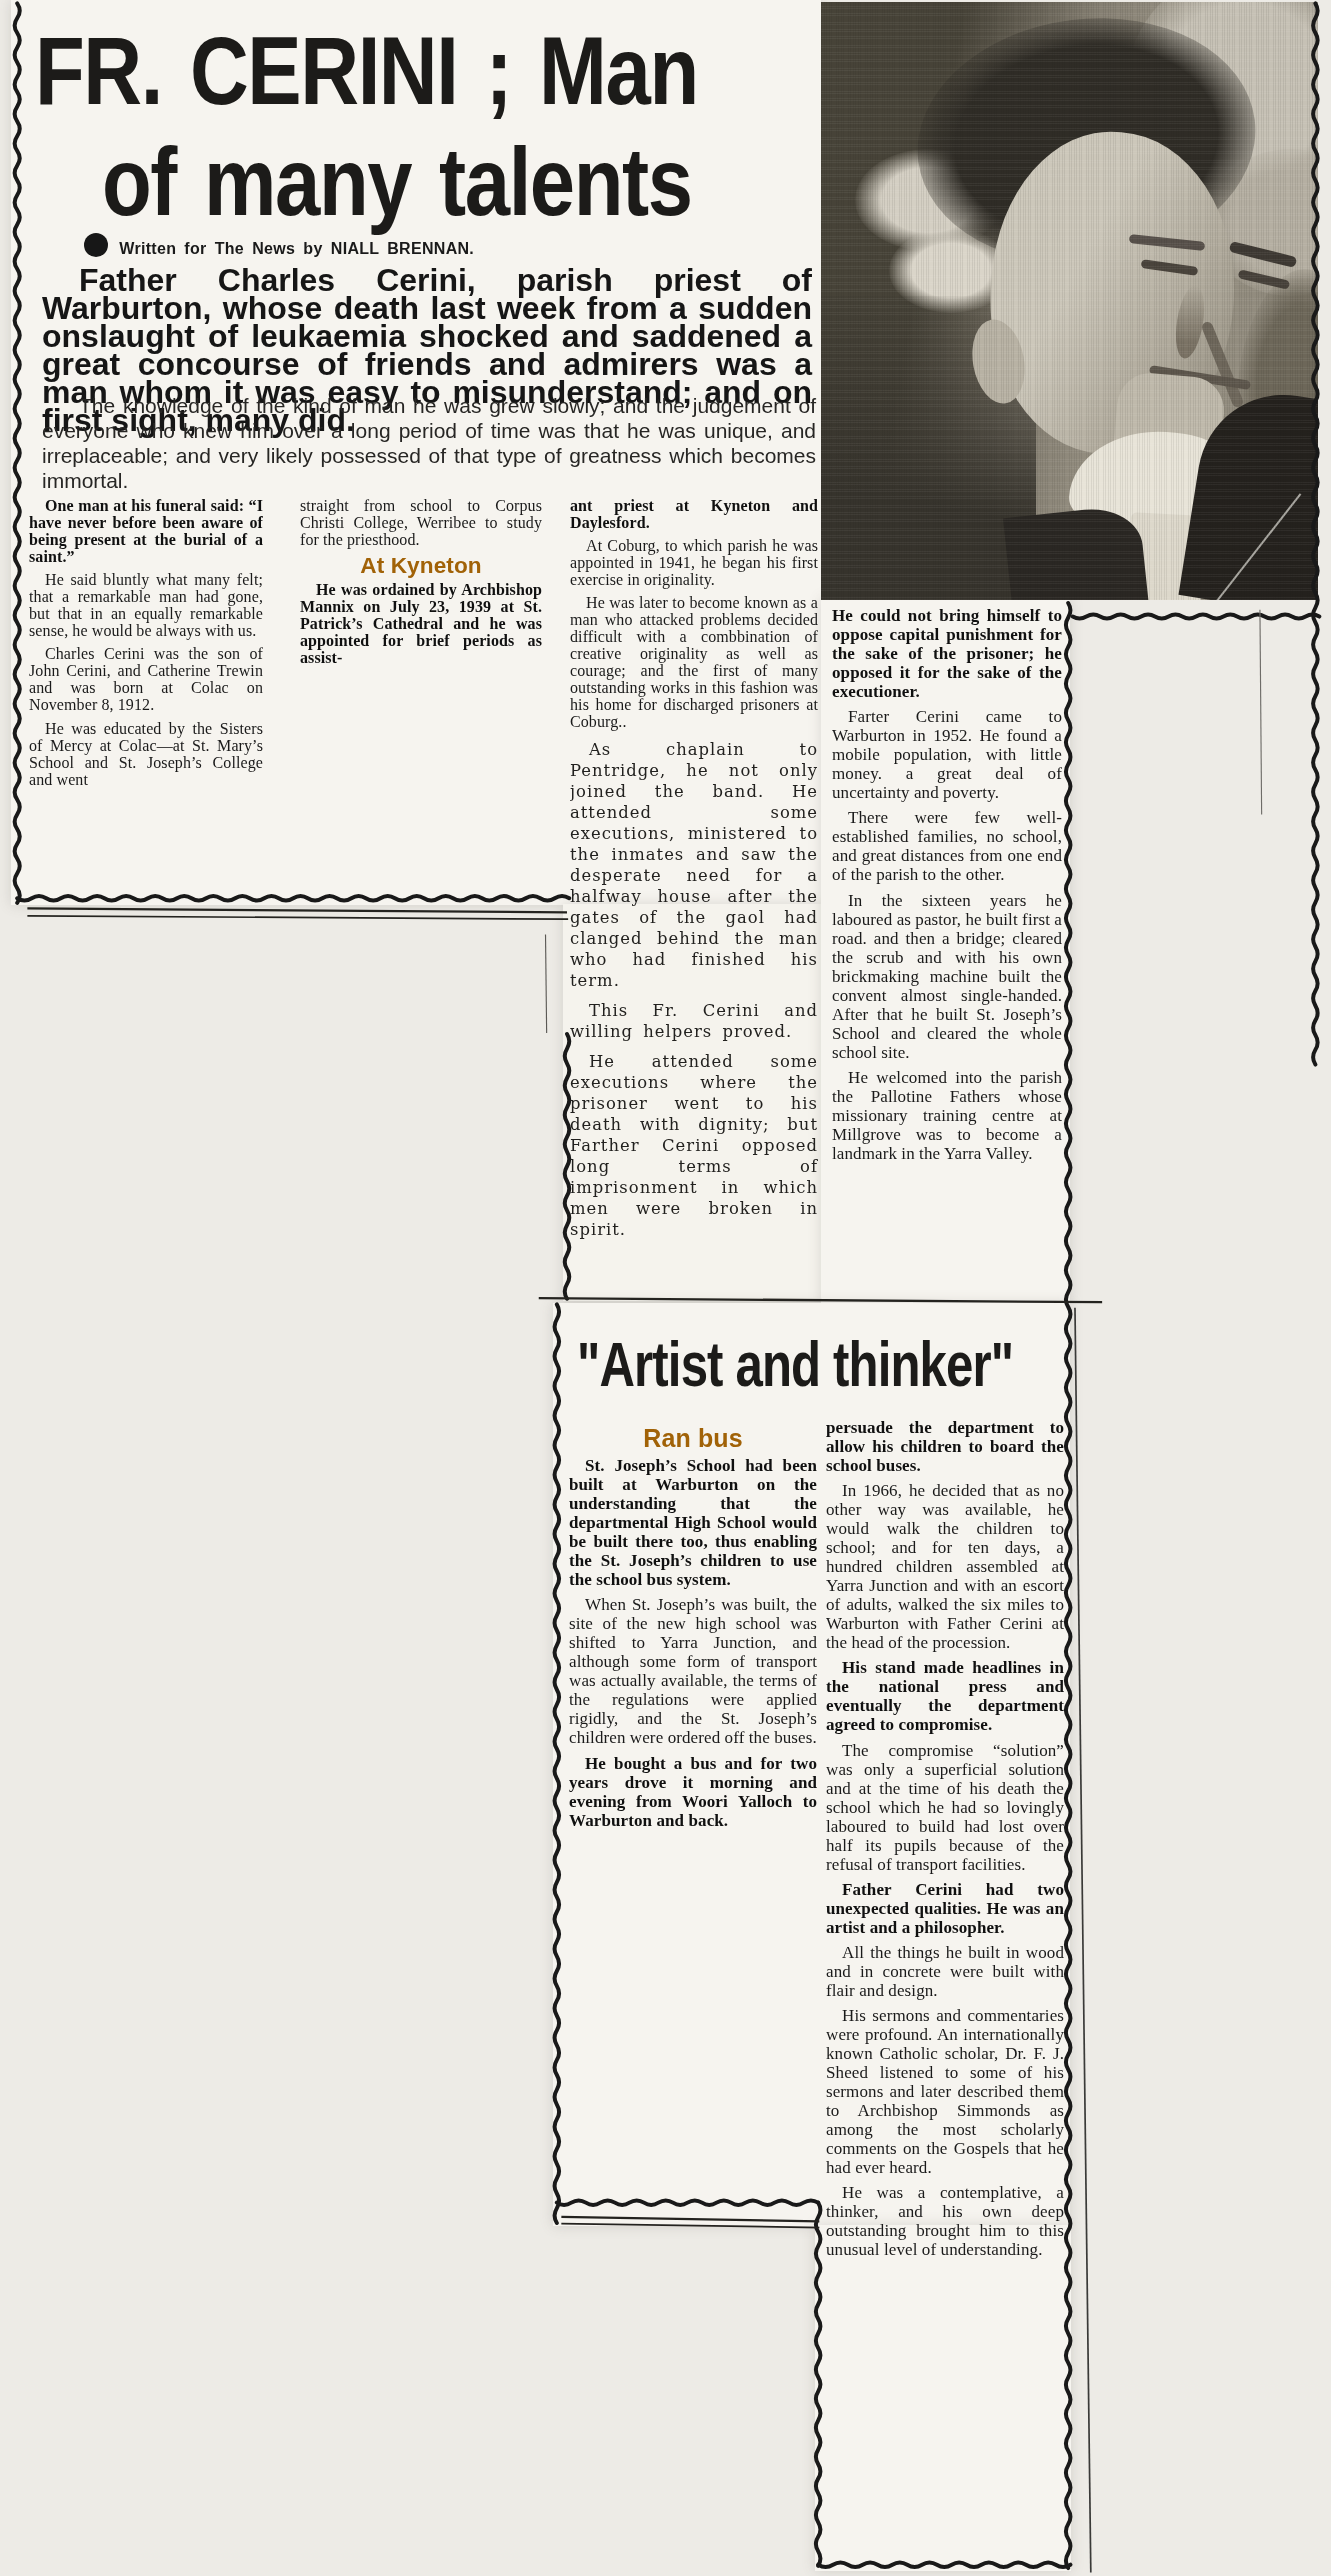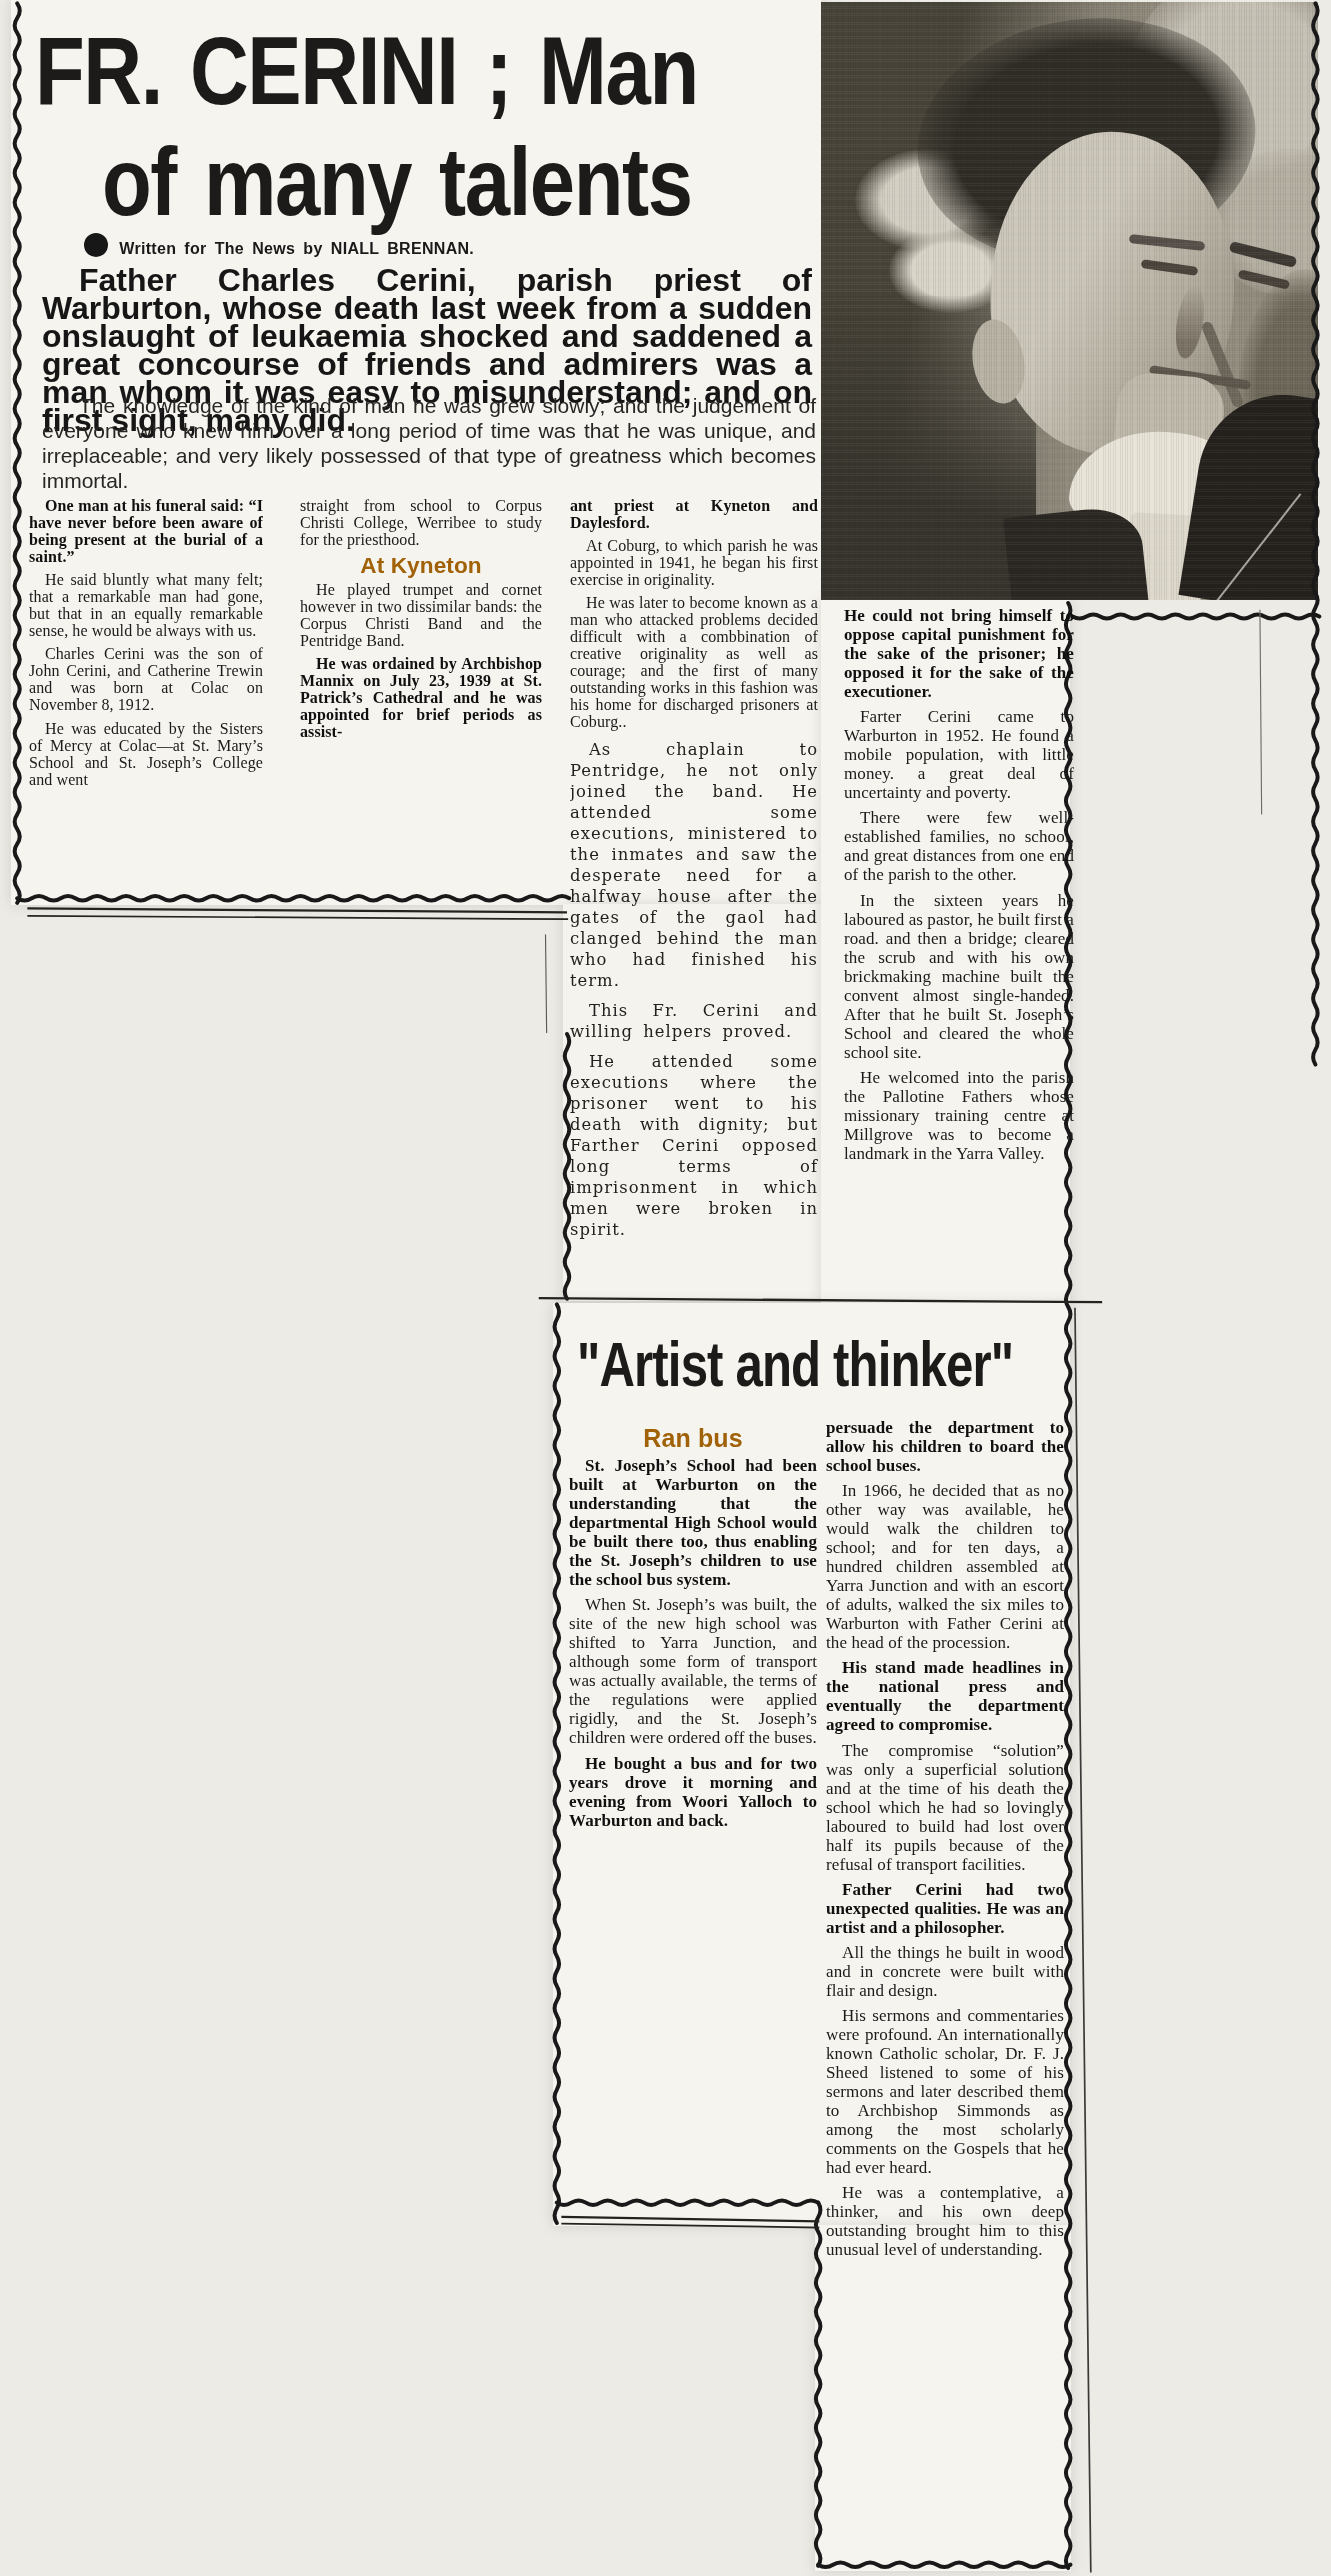--- a/index.html
+++ b/index.html
@@ -156,32 +156,31 @@
 
   <div class="col c-sm" style="left:29px;top:497px;width:234px;height:404px;">
     <p class="b">One man at his funeral said: “I have never before been aware of being present at the burial of a saint.”</p>
     <p>He said bluntly what many felt; that a remarkable man had gone, but that in an equally remarkable sense, he would be always with us.</p>
     <p>Charles Cerini was the son of John Cerini, and Catherine Trewin and was born at Colac on November 8, 1912.</p>
     <p>He was educated by the Sisters of Mercy at Colac—at St. Mary’s School and St. Joseph’s College and went</p>
   </div>
   <div class="col c-sm" style="left:300px;top:497px;width:242px;height:404px;">
     <p class="noind">straight from school to Corpus Christi College, Werribee to study for the priesthood.</p>
     <p class="subhead sh1">At Kyneton</p>
-    <p>He played trumpet and cornet however in two dissimilar bands: the Corpus Christi Band and the Pentridge Band.</p>
     <p class="b">He was ordained by Archbishop Mannix on July 23, 1939 at St. Patrick’s Cathedral and he was appointed for brief periods as assist-</p>
   </div>
   <div class="col c-sm" style="left:570px;top:497px;width:248px;height:800px;">
     <p class="b noind">ant priest at Kyneton and Daylesford.</p>
     <p>At Coburg, to which parish he was appointed in 1941, he began his first exercise in originality.</p>
     <p>He was later to become known as a man who attacked problems decided difficult with a combbination of creative originality as well as courage; and the first of many outstanding works in this fashion was his home for discharged prisoners at Coburg..</p>
     <p class="tw">As chaplain to Pentridge, he not only joined the band. He attended some executions, ministered to the inmates and saw the desperate need for a halfway house after the gates of the gaol had clanged behind the man who had finished his term.</p>
     <p class="tw">This Fr. Cerini and willing helpers proved.</p>
     <p class="tw">He attended some executions where the prisoner went to his death with dignity; but Farther Cerini opposed long terms of imprisonment in which men were broken in spirit.</p>
   </div>
-  <div class="col c-md" style="left:832px;top:606px;width:230px;height:695px;margin-left:12px;">
+  <div class="col c-md" style="left:832px;top:606px;width:230px;height:695px;">
     <p class="b noind">He could not bring himself to oppose capital punishment for the sake of the prisoner; he opposed it for the sake of the executioner.</p>
     <p>Farter Cerini came to Warburton in 1952. He found a mobile population, with little money. a great deal of uncertainty and poverty.</p>
     <p>There were few well-established families, no school, and great distances from one end of the parish to the other.</p>
     <p>In the sixteen years he laboured as pastor, he built first a road. and then a bridge; cleared the scrub and with his own brickmaking machine built the convent almost single-handed. After that he built St. Joseph’s School and cleared the whole school site.</p>
     <p>He welcomed into the parish the Pallotine Fathers whose missionary training centre at Millgrove was to become a landmark in the Yarra Valley.</p>
   </div>
 
   <div class="hl2" style="left:577px;top:1328px;">"Artist and thinker"</div>
   <div class="col c-md" style="left:569px;top:1418px;width:248px;height:776px;">
     <p class="subhead sh2">Ran bus</p>

